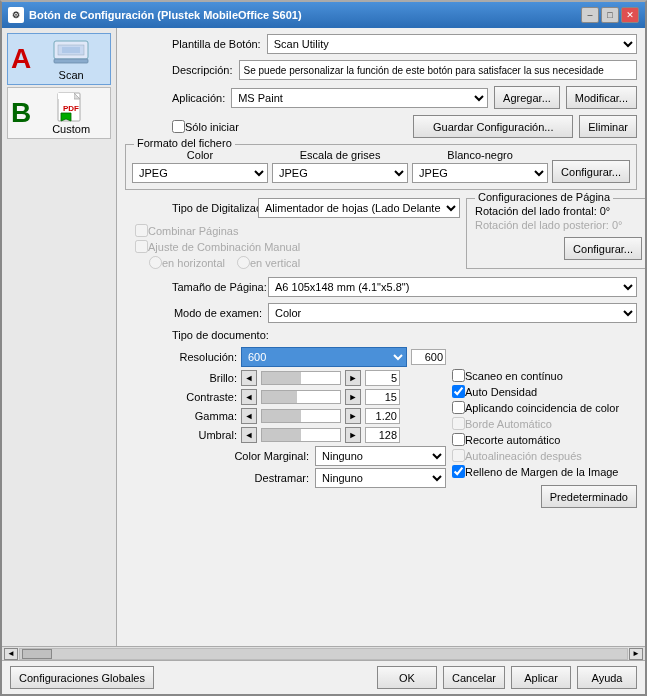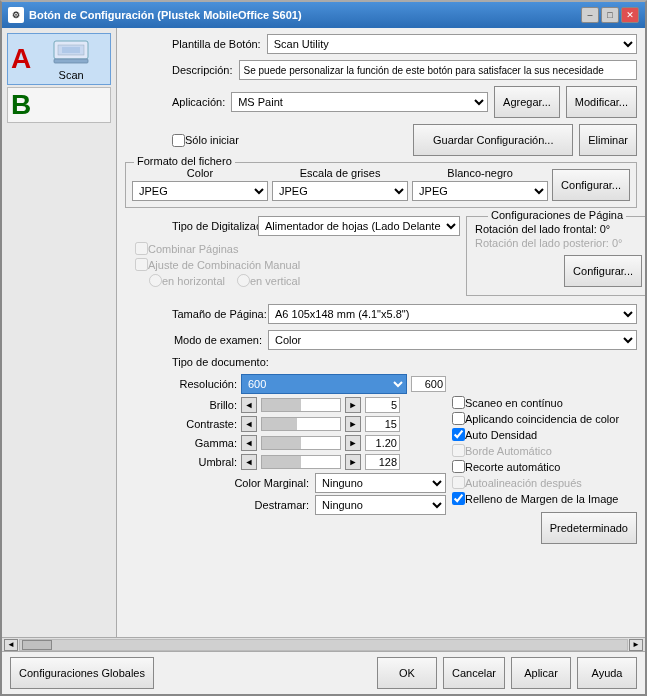--- a/index.html
+++ b/index.html
@@ -136,21 +136,21 @@
       border: 1px solid #999;
       background: #fff;
       height: 20px;
       font-size: 11px;
       padding: 0 2px;
     }
     .btn {
       border: 1px solid #888;
       background: linear-gradient(to bottom, #f8f8f8, #e0e0e0);
       padding: 2px 8px;
-      height: 32px;
+      height: 23px;
       font-size: 11px;
       cursor: pointer;
       white-space: nowrap;
     }
     .group-box {
       border: 1px solid #aaa;
       padding: 4px 6px 6px 6px;
       margin-bottom: 4px;
       position: relative;
     }
@@ -281,21 +281,21 @@
     .disabled-text { color: #aaa; }
     .config-group {
       border: 1px solid #aaa;
       padding: 6px 8px 8px 8px;
       position: relative;
       margin-bottom: 4px;
     }
     .config-group-title {
       position: absolute;
       top: -8px;
-      left: 21px;
+      left: 8px;
       background: #f0f0f0;
       padding: 0 3px;
       font-size: 11px;
     }
     .right-checkboxes {
       display: flex;
       flex-direction: column;
       gap: 3px;
       padding-top: 4px;
     }
@@ -329,20 +329,30 @@
             <rect x="6" y="8" width="26" height="10" fill="#c8d8f0" stroke="#9ab" stroke-width="0.5"></rect>
             <rect x="10" y="10" width="18" height="6" fill="#b0c8e8"></rect>
             <rect x="2" y="22" width="34" height="4" rx="1" fill="#8aabcc" stroke="#6a8baa" stroke-width="0.8"></rect>
           </svg>
           <span class="item-label">Scan</span>
         </div>
       </div>
 
       <div class="btn-item-row">
         <span class="scan-letter" style="color:#006600">B</span>
+        <div style="display:flex; flex-direction:column; align-items:center; flex:1;">
+          <svg width="38" height="32" viewBox="0 0 38 32">
+            <rect x="6" y="2" width="22" height="28" rx="1" fill="#fff" stroke="#aaa" stroke-width="1"></rect>
+            <polygon points="22,2 28,8 22,8" fill="#ddd" stroke="#aaa" stroke-width="0.8"></polygon>
+            <rect x="6" y="2" width="16" height="6" fill="#fff" stroke="none"></rect>
+            <text x="11" y="20" font-size="8" fill="#cc0000" font-weight="bold">PDF</text>
+            <polygon points="19,22 19,30 14,28 9,30 9,22" fill="#00aa00" stroke="#006600" stroke-width="0.8"></polygon>
+          </svg>
+          <span class="item-label">Custom</span>
+        </div>
       </div>
     </div>
 
     <div class="right-panel">
 
       <div class="form-row">
         <span class="form-label">Plantilla de Botón:</span>
         <select style="flex:1;">
           <option>Scan Utility</option>
         </select>
@@ -526,26 +536,26 @@
           </div>
 
         </div>
 
         <div class="right-checkboxes" style="width:185px; flex-shrink:0; padding-top: 22px;">
           <div class="checkbox-row">
             <input type="checkbox" style="">
             <span>Scaneo en contínuo</span>
           </div>
           <div class="checkbox-row">
+            <input type="checkbox" checked="" style="">
+            <span>Auto Densidad</span>
+          </div>
+          <div class="checkbox-row">
             <input type="checkbox" style="">
             <span>Aplicando coincidencia de color</span>
-          </div>
-          <div class="checkbox-row">
-            <input type="checkbox" checked="" style="">
-            <span>Auto Densidad</span>
           </div>
           <div class="checkbox-row">
             <input type="checkbox" disabled="" style="">
             <span class="disabled-text">Borde Automático</span>
           </div>
           <div class="checkbox-row">
             <input type="checkbox" style="">
             <span>Recorte automático</span>
           </div>
           <div class="checkbox-row">

